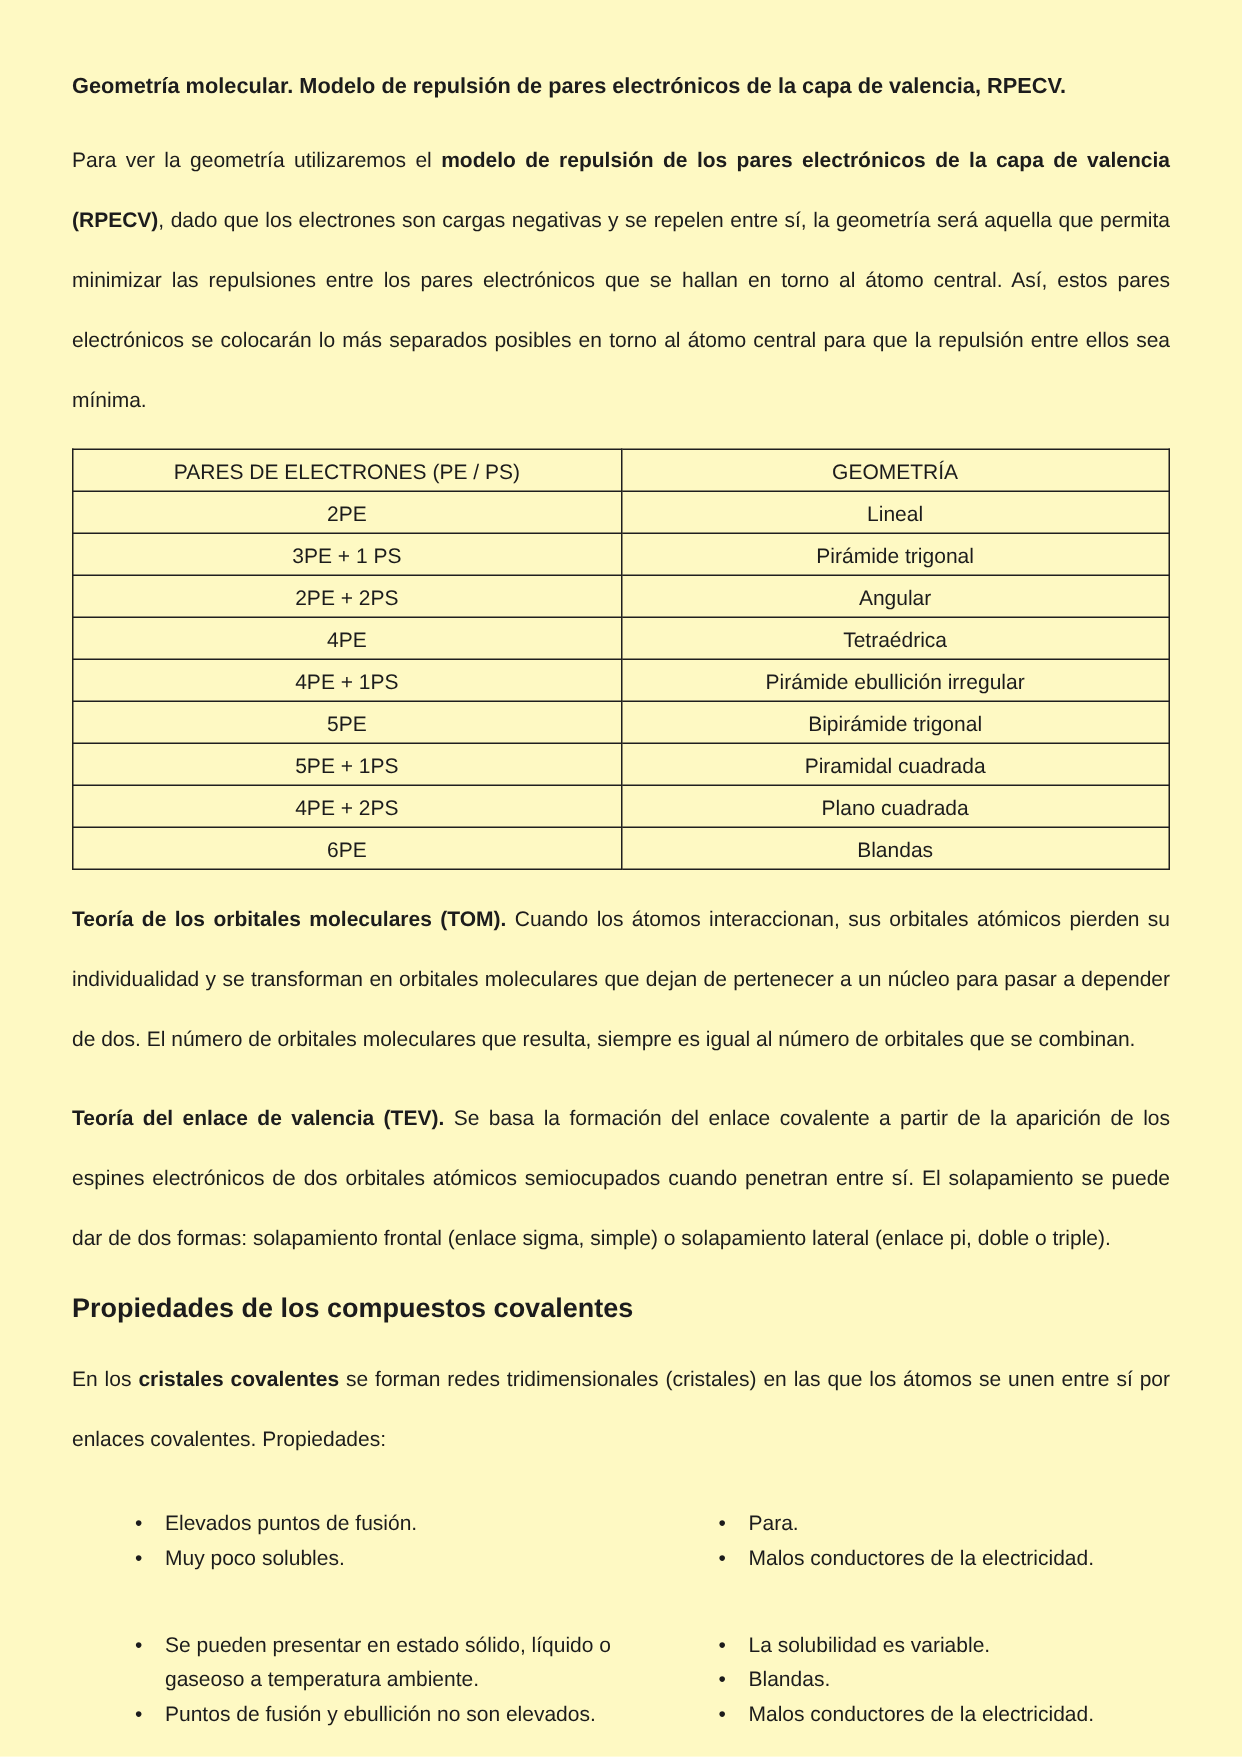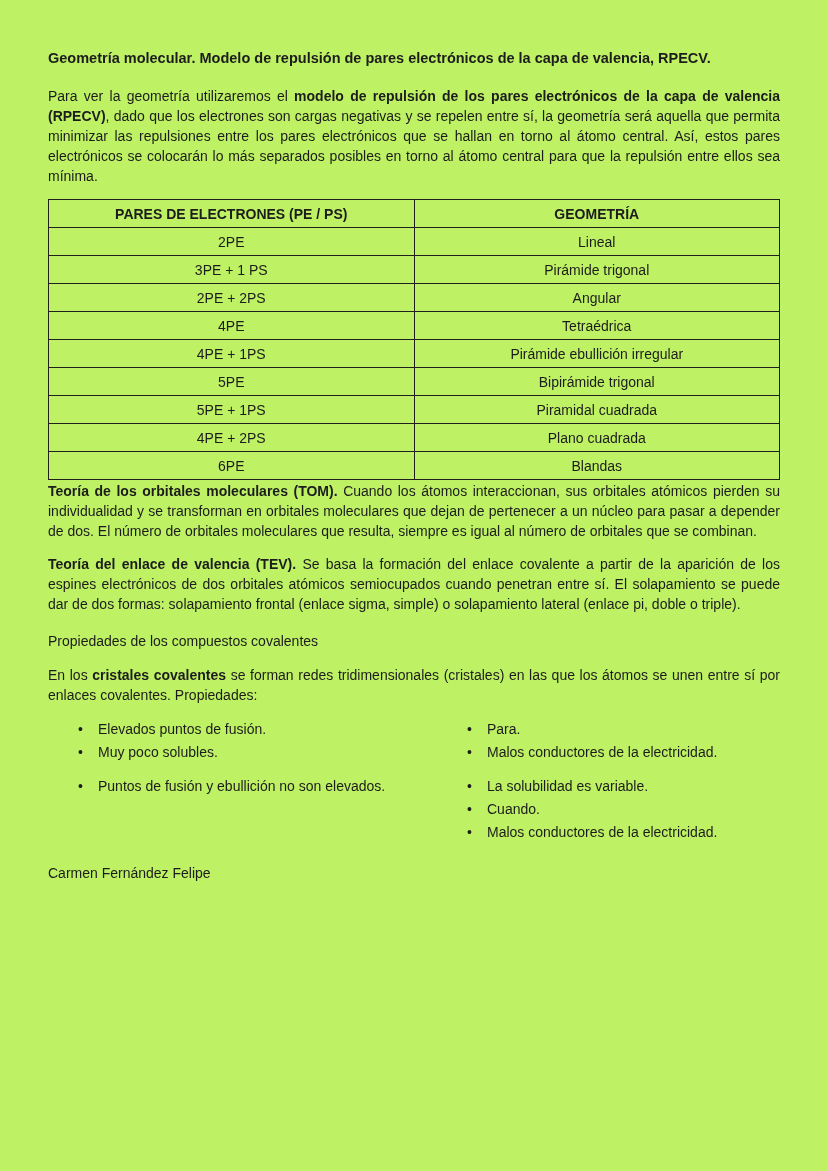--- a/index.html
+++ b/index.html
@@ -12,68 +12,68 @@
     height: 1171px;
     overflow: hidden;
     font-family: "Liberation Sans", sans-serif;
     color: #1c1c1c;
   }
   .page {
     box-sizing: border-box;
     width: 828px;
     height: 1171px;
     padding: 44px 48px 30px 48px;
-    background: #bef264;
+    background: #fef9c3;
   }
   .doc-title {
     font-size: 14.5px;
     font-weight: bold;
     line-height: 29px;
     margin: 0 0 13px 0;
   }
   p.body-par {
     font-size: 14px;
-    line-height: 20px;
+    line-height: 40px;
     text-align: justify;
-    margin: 1px 0 13px 0;
+    margin: 12px 0 13px 0;
   }
   p.body-par .b { font-weight: bold; }
   table.geom-table {
     width: 100%;
     border-collapse: collapse;
     margin: 4px 0 1px 0;
   }
   table.geom-table th,
   table.geom-table td {
     border: 1px solid #1f1f1f;
     height: 27px;
     text-align: center;
     vertical-align: middle;
     font-size: 14px;
     padding: 0 4px;
   }
-  table.geom-table th { font-weight: bold; }
+  table.geom-table th { font-weight: normal; }
   table.geom-table col.c1 { width: 50%; }
   table.geom-table col.c2 { width: 50%; }
   h2.sub-heading {
-    font-size: 14px;
-    font-weight: normal;
+    font-size: 18px;
+    font-weight: bold;
     line-height: 29px;
     margin: 0 0 9px 0;
   }
   .bullets {
     display: flex;
     margin: 6px 0 11px 0;
   }
   .bullets .col { box-sizing: border-box; }
   .bullets .col.left  { width: 417px; padding-left: 28px; }
   .bullets .col.right { flex: 1; }
   .bullets ul {
     list-style: none;
-    margin: 0;
+    margin: 12px;
     padding: 0;
   }
   .bullets li {
     position: relative;
     font-size: 14px;
     line-height: 23px;
     padding-left: 22px;
   }
   .bullets li::before {
     content: "\2022";
@@ -170,27 +170,28 @@
         <li>Para.</li>
         <li>Malos conductores de la electricidad.</li>
       </ul>
     </div>
   </div>
 
 
   <div class="bullets">
     <div class="col left">
       <ul>
+        <li>Se pueden presentar en estado sólido, líquido o gaseoso a temperatura ambiente.</li>
         <li>Puntos de fusión y ebullición no son elevados.</li>
       </ul>
     </div>
     <div class="col right">
       <ul>
         <li>La solubilidad es variable.</li>
-        <li>Cuando.</li>
+        <li>Blandas.</li>
         <li>Malos conductores de la electricidad.</li>
       </ul>
     </div>
   </div>
 
   <div class="signature">Carmen Fernández Felipe</div>
 
 </div>
 
 </body></html>

